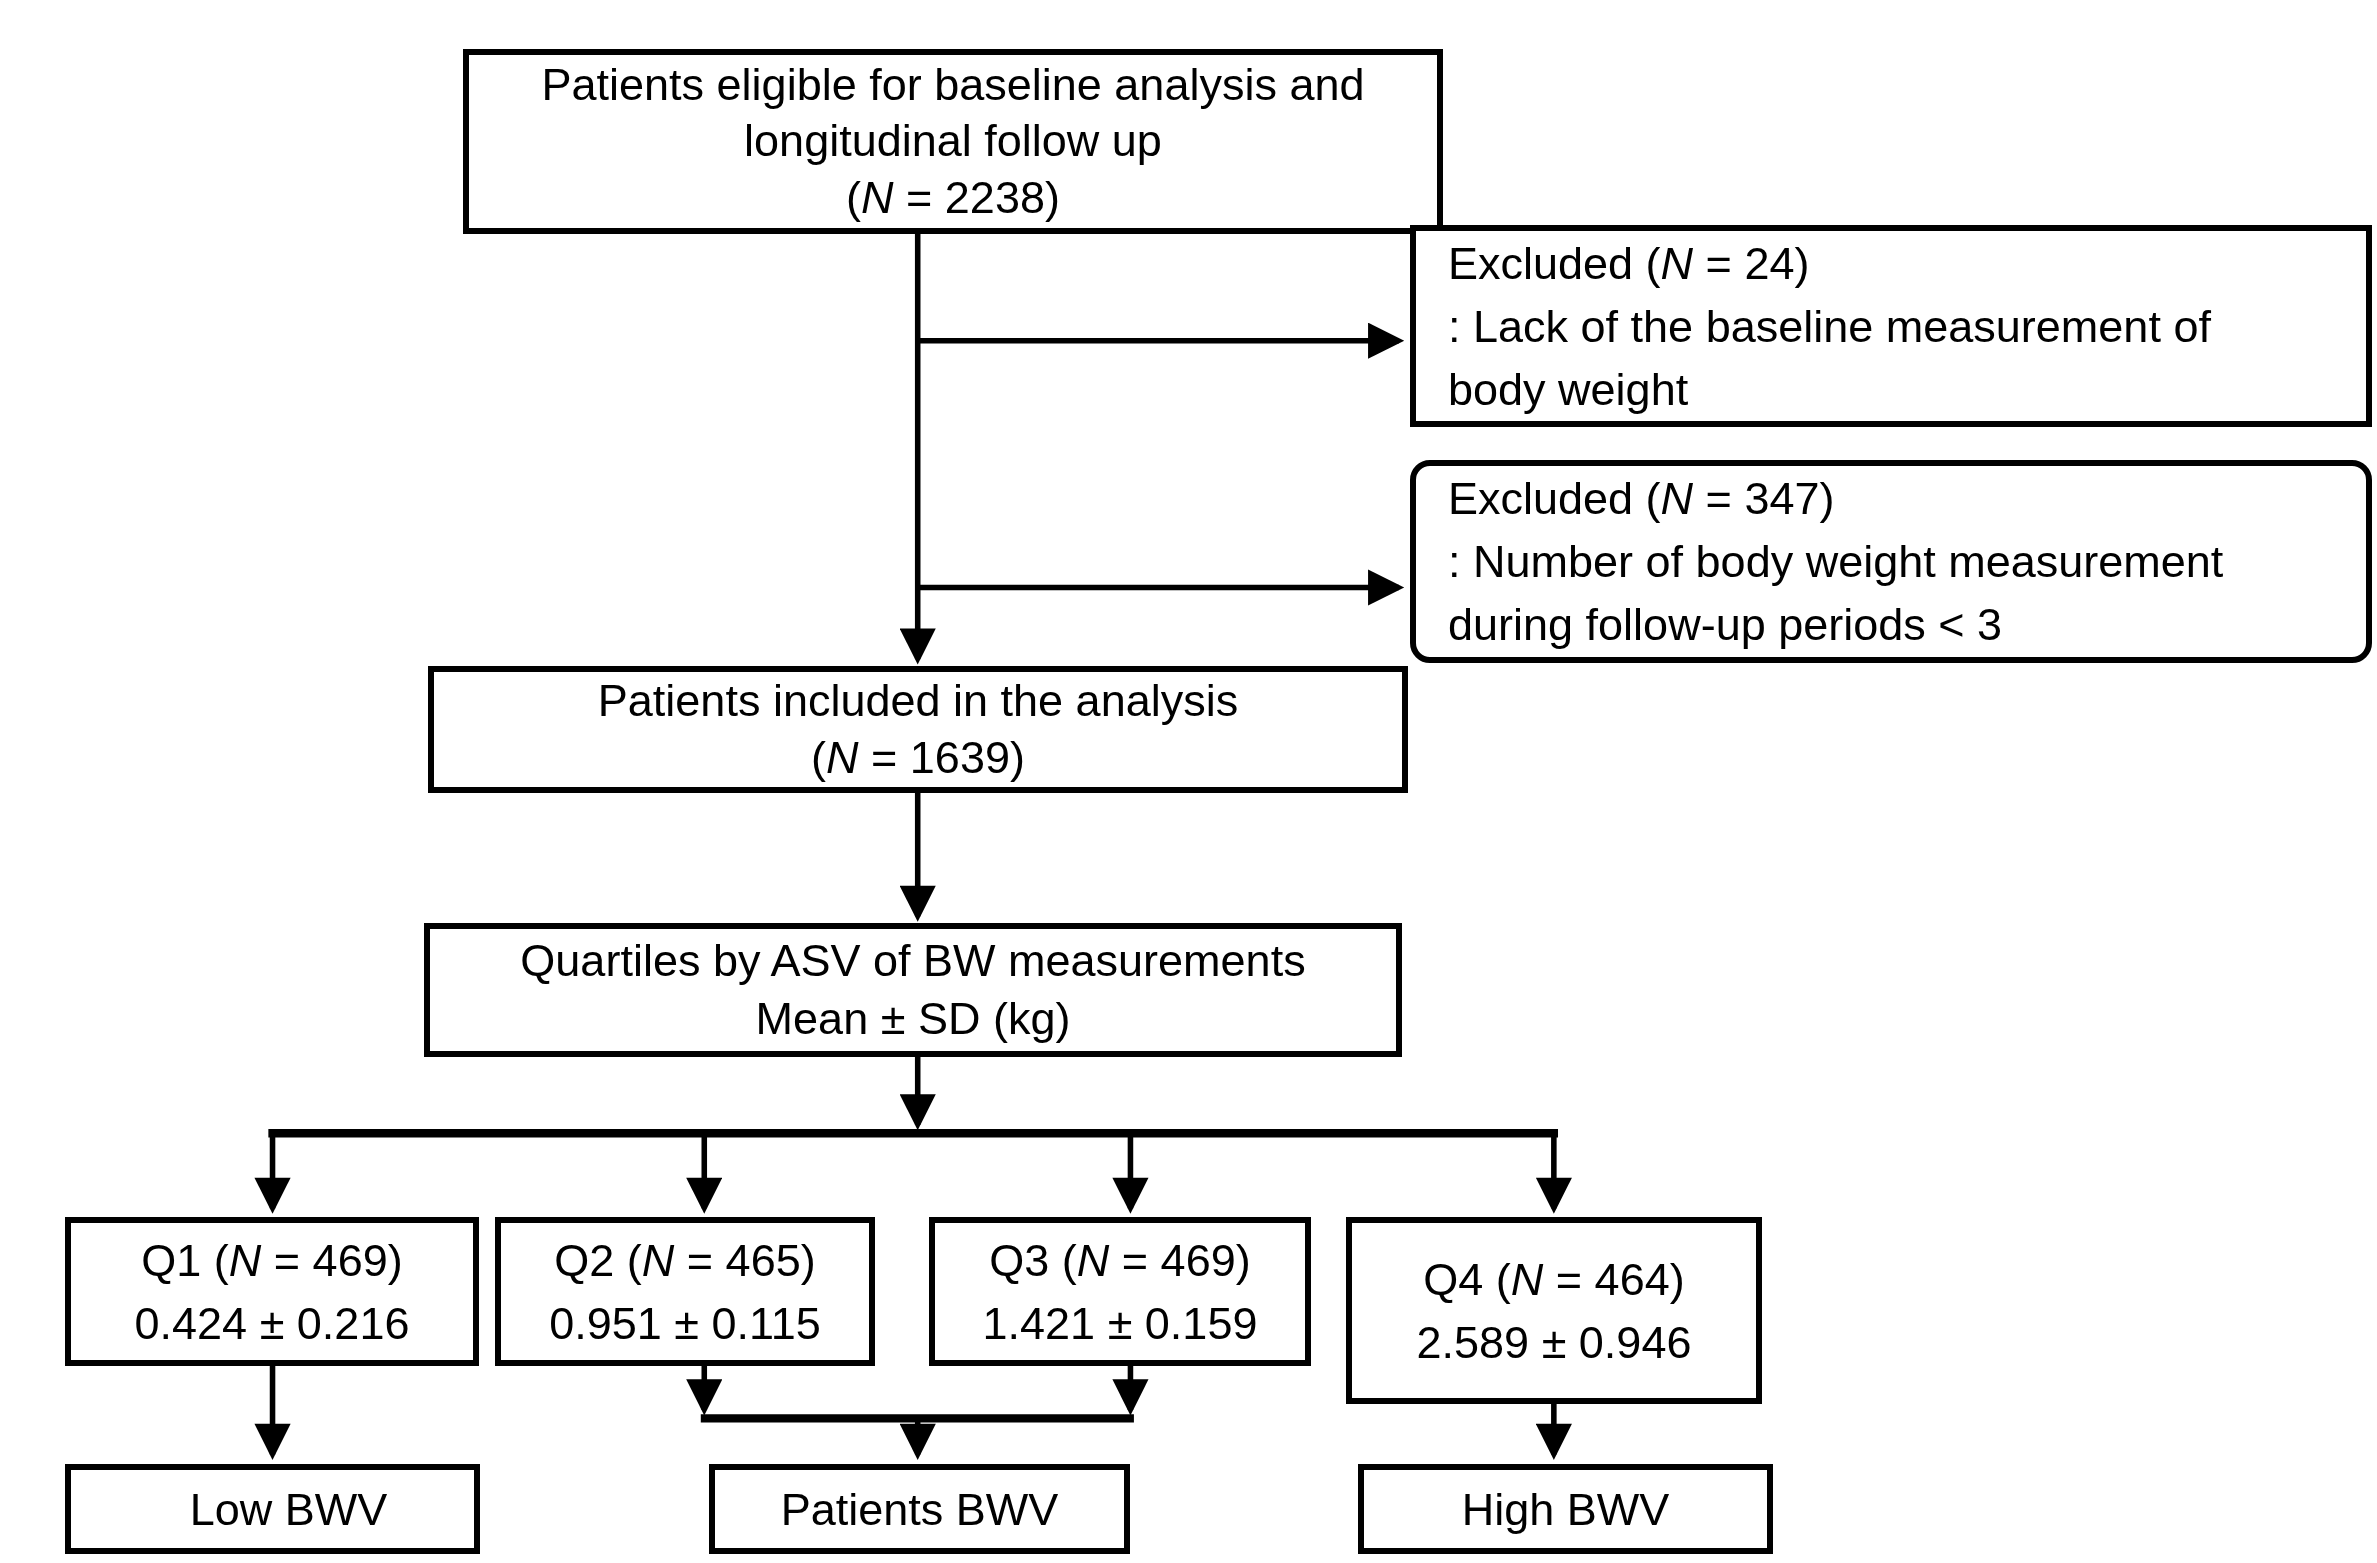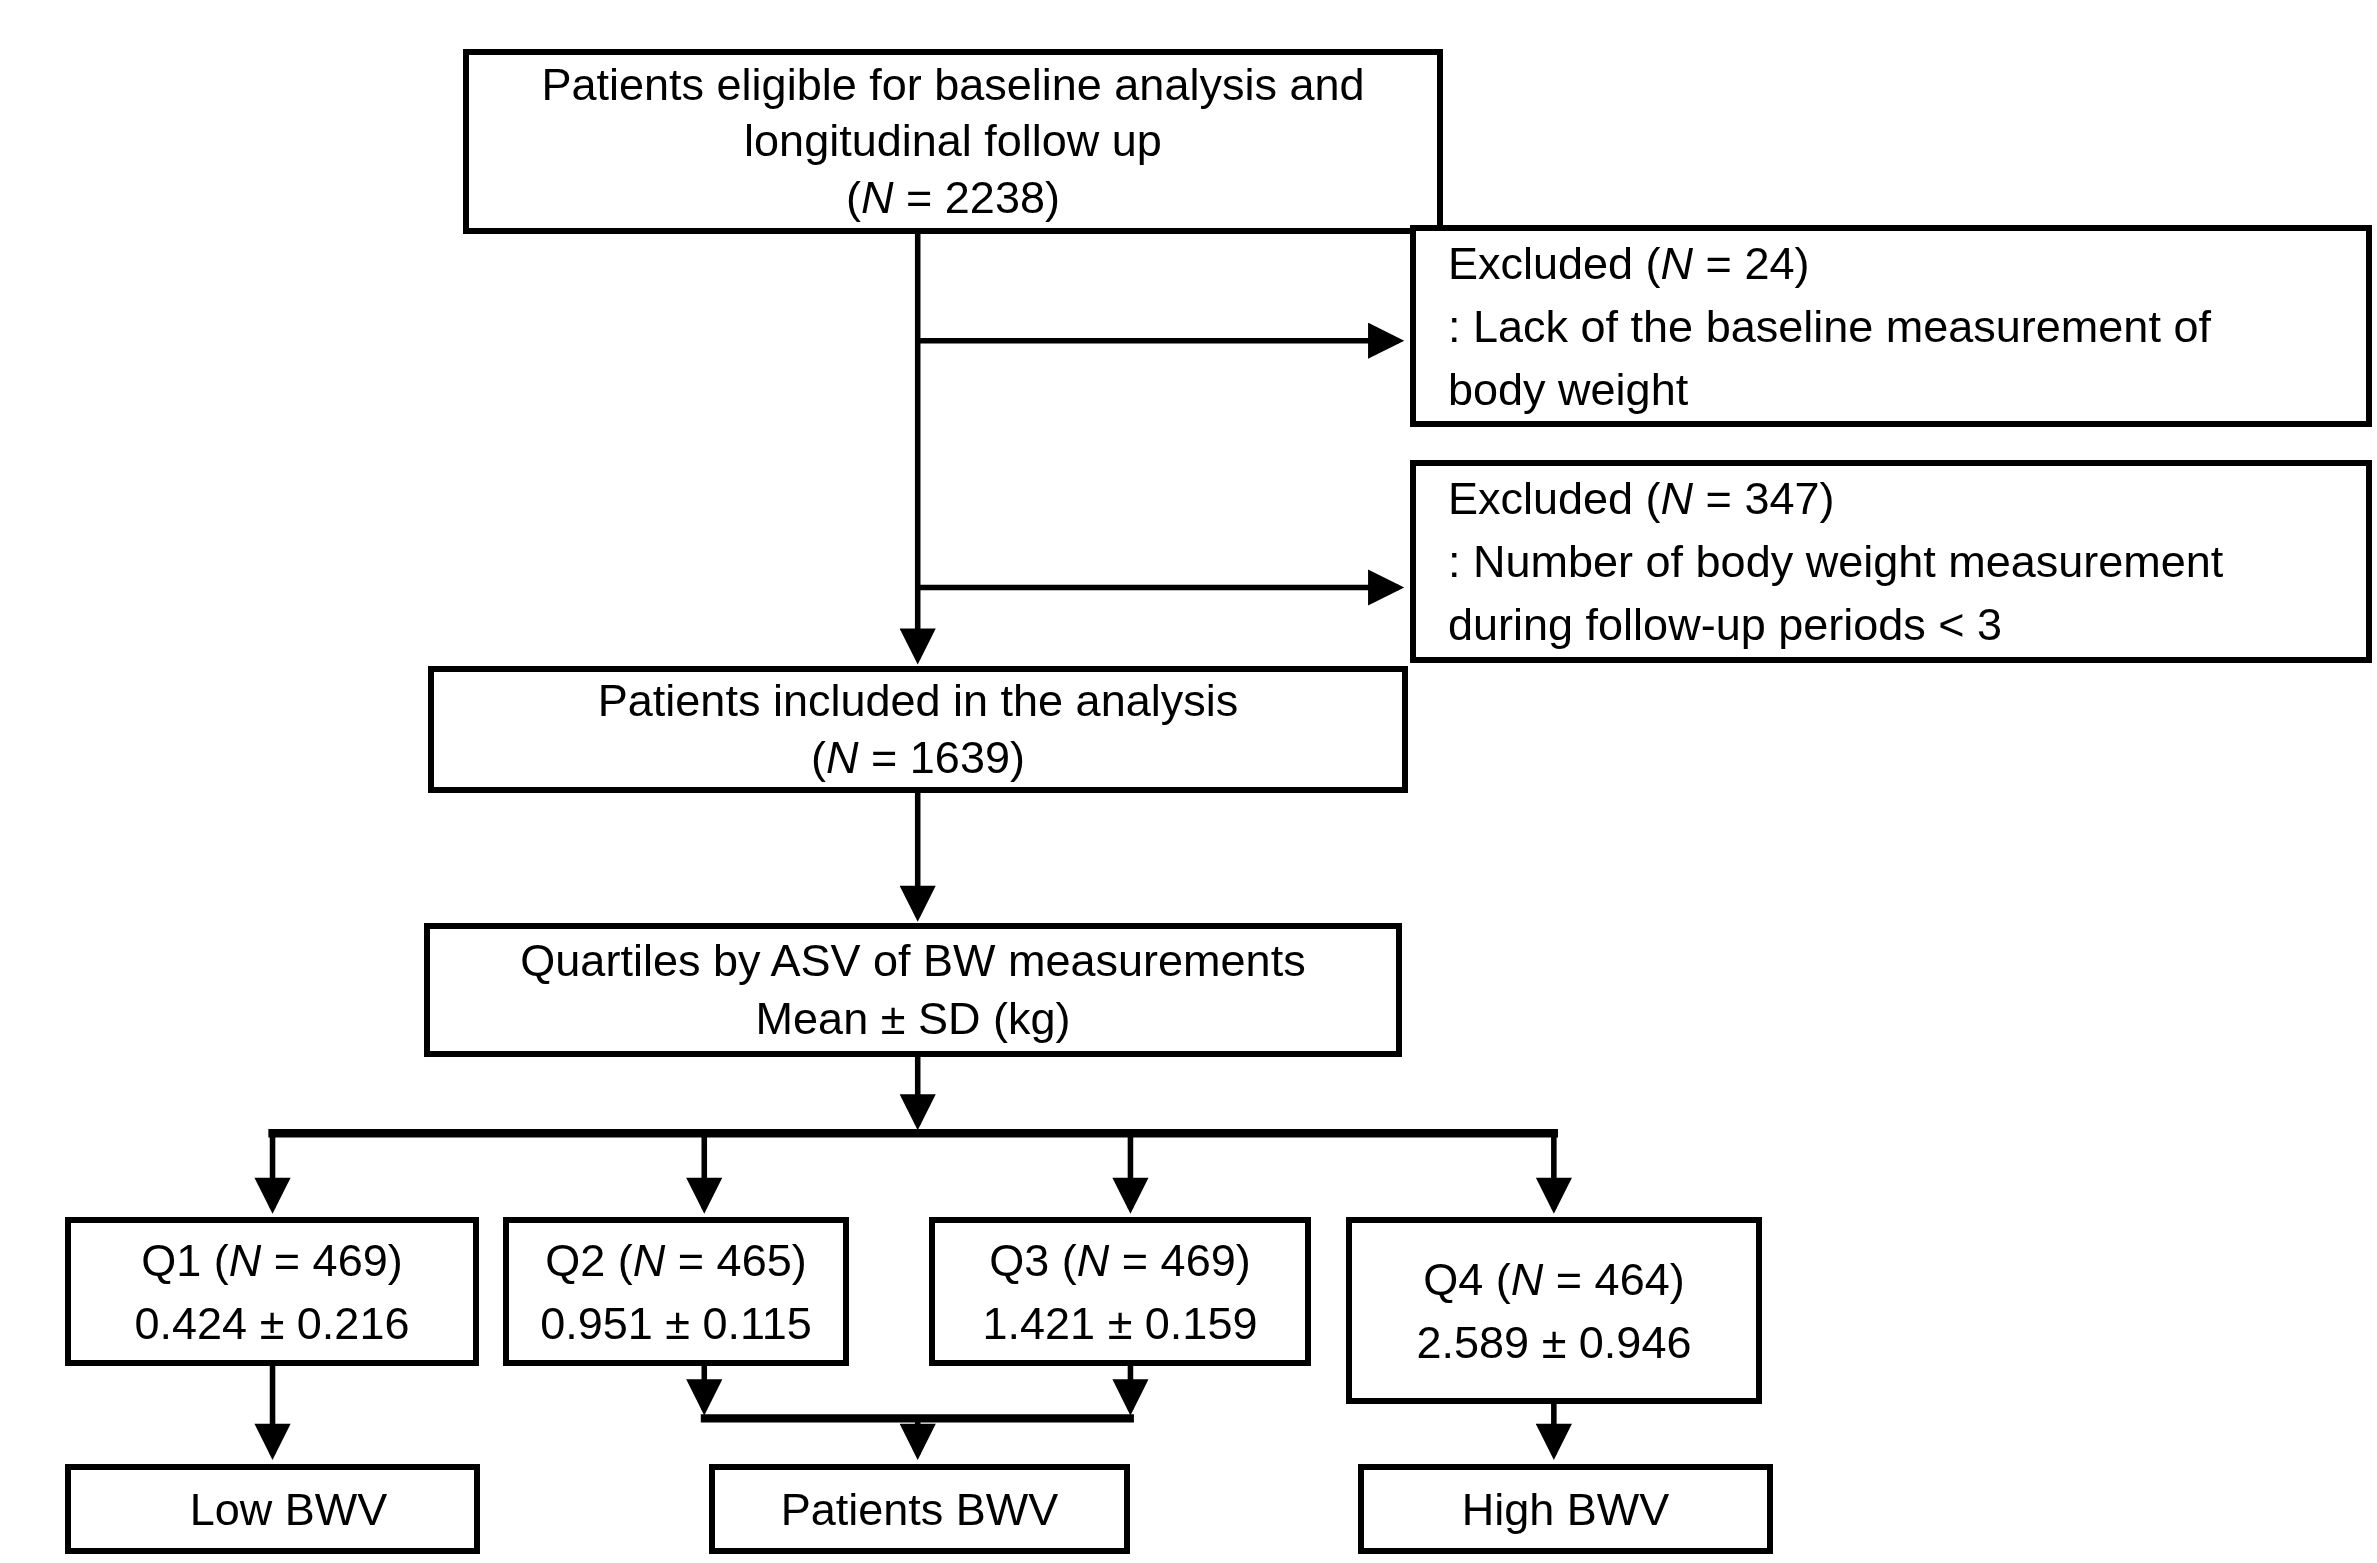--- a/index.html
+++ b/index.html
@@ -47,25 +47,25 @@
     padding-left: 32px;
     padding-right: 21px;
   }
   .lh-tight  { line-height: 1.25; }
   .lh-mid    { line-height: 1.3;  }
   i { font-style: italic; }
 
   
   .b-eligible  { left: 428px;  top: 49px;   width: 980px; height: 185px; margin-left: 35px; }
   .b-excl1     { left: 1410px; top: 225px;  width: 962px; height: 202px; }
-  .b-excl2     { left: 1410px; top: 460px;  width: 962px; height: 203px; }
+  .b-excl2     { left: 1410px; top: 460px;  width: 962px; height: 203px; border-radius: 20px; }
   .b-included  { left: 428px;  top: 666px;  width: 980px; height: 127px; }
   .b-quartiles { left: 424px;  top: 923px; width: 978px; height: 134px; }
   .b-q1 { left: 65px;   top: 1217px; width: 414px; height: 149px; }
-  .b-q2 { left: 495px;  top: 1217px; width: 346px; height: 149px; margin-left: 8px; }
+  .b-q2 { left: 495px;  top: 1217px; width: 380px; height: 149px; }
   .b-q3 { left: 929px; top: 1217px; width: 382px; height: 149px; }
   .b-q4 { left: 1346px; top: 1217px; width: 416px; height: 187px; }
   .b-low  { left: 65px;   top: 1464px; width: 415px; height: 90px; padding-left: 32px; }
   .b-mod  { left: 709px; top: 1464px; width: 421px; height: 90px; }
   .b-high { left: 1358px; top: 1464px; width: 415px; height: 90px; }
 </style>
 </head>
 <body>
 
 <div class="canvas">

